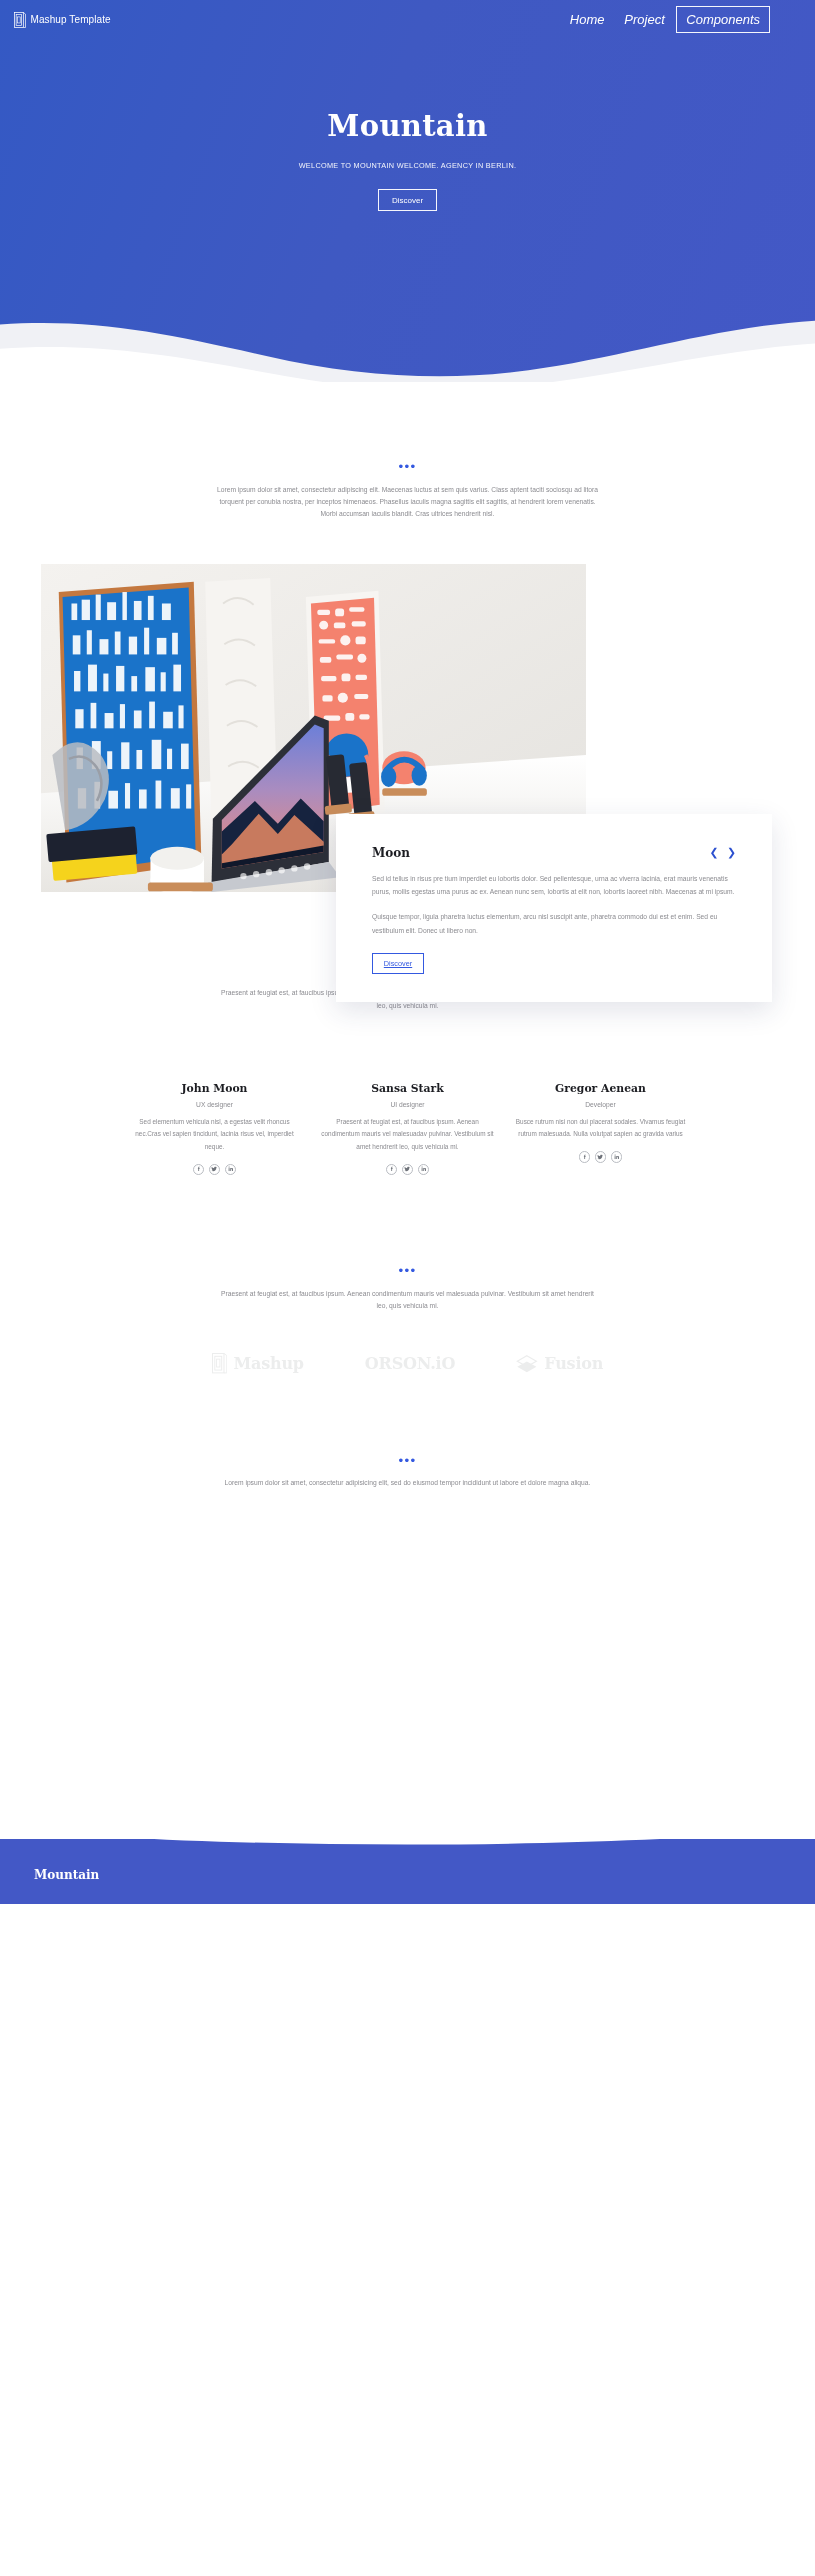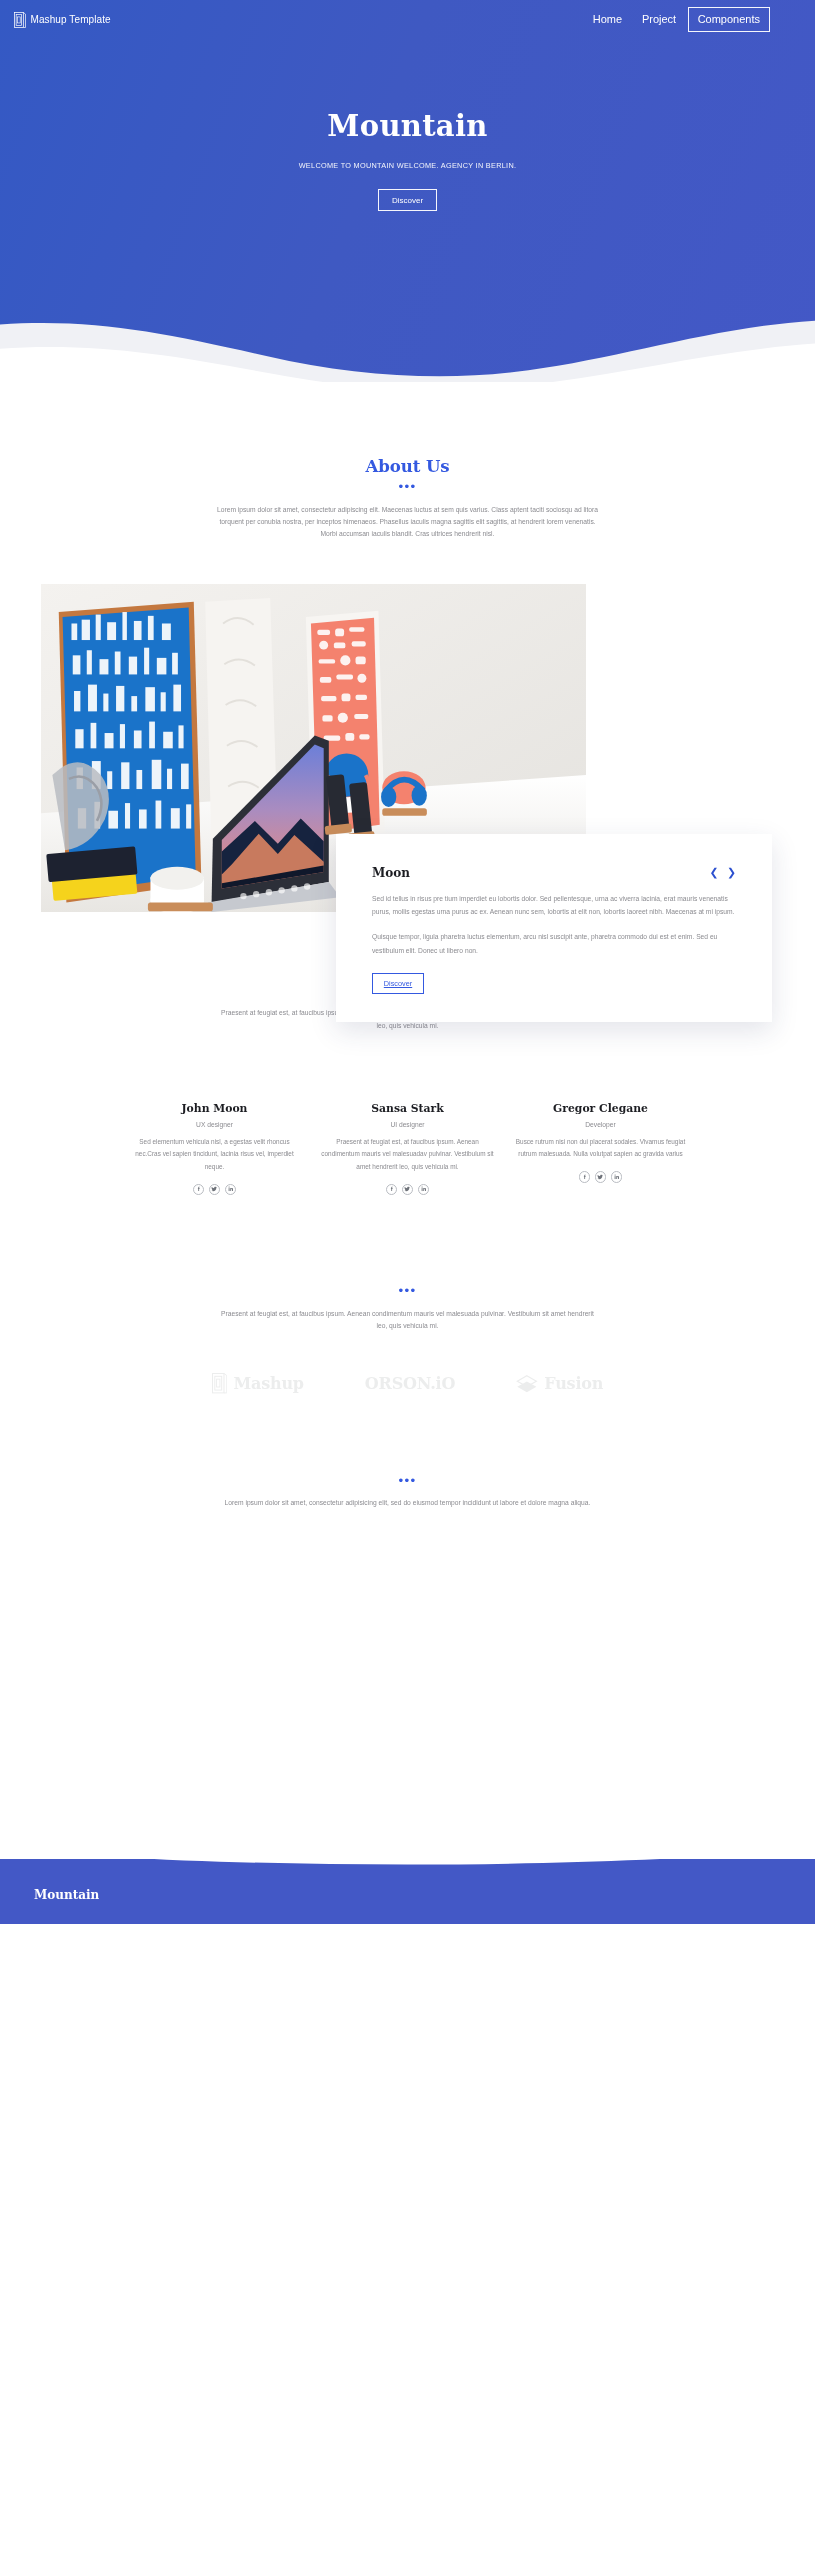--- a/index.html
+++ b/index.html
@@ -36,26 +36,27 @@
   .brand-name {
     color: #ffffff;
     font-size: 10px;
     letter-spacing: 0.1px;
     font-family: "Liberation Sans", sans-serif;
     font-weight: 400;
   }
   .nav-links { display: flex; align-items: center; gap: 3.2px; }
   .nav-link {
     color: #ffffff;
-    font-size: 11px;
+    font-size: 13px;
     text-decoration: none;
     padding: 5.7px 8.3px;
     display: inline-block;
     line-height: 1;
     white-space: nowrap;
+    font-style: italic;
   }
   .nav-link.boxed {
     border: 0.6px solid rgba(255,255,255,.95);
     padding: 5.7px 9px;
   }
 
   .hero-body {
     position: relative;
     z-index: 4;
     text-align: center;
@@ -350,21 +351,20 @@
   <div class="wave-wrap">
     <svg viewBox="0 0 1280 140" preserveAspectRatio="none">
       <path d="M0,48 C150,38 260,62 420,98 C560,130 700,138 830,120 C980,100 1120,52 1280,42 L1280,140 L0,140 Z" fill="#f0f1f5"></path>
       <path d="M0,86 C150,76 270,96 430,126 C570,152 700,158 840,142 C990,124 1130,88 1280,78 L1280,140 L0,140 Z" fill="#ffffff"></path>
     </svg>
   </div>
 </header>
 
 <section class="section about">
   <div class="sec-head">
-    <h2 class="sec-title">About Us</h2>
     <div class="sec-dots">•••</div>
     <p class="sec-text">Lorem ipsum dolor sit amet, consectetur adipiscing elit. Maecenas luctus at sem quis varius. Class aptent taciti sociosqu ad litora torquent per conubia nostra, per inceptos himenaeos. Phasellus iaculis magna sagittis elit sagittis, at hendrerit lorem venenatis. Morbi accumsan iaculis blandit. Cras ultrices hendrerit nisl.</p>
   </div>
 </section>
 
 <section class="section showcase">
 
   <div class="showcase-photo">
     <svg viewBox="0 0 856 515" preserveAspectRatio="xMidYMid slice">
       <defs>
@@ -600,21 +600,21 @@
           <svg width="5.7" height="5.7" viewBox="0 0 9 9" fill="#6e7279">
               <rect x="1" y="3.3" width="1.5" height="4.7"></rect>
               <circle cx="1.75" cy="1.6" r=".95"></circle>
               <path d="M3.6 3.3h1.4v.65c.2-.35.65-.7 1.35-.7 1.1 0 1.65.7 1.65 2V8H6.45V5.55c0-.6-.2-1-.75-1s-.75.37-.75.98V8H3.6V3.3z"></path>
             </svg>
         </span>
       </div>
     </div>
 
     <div class="member">
-      <div class="member-name">Gregor Clegane</div>
+      <div class="member-name">Gregor Aenean</div>
       <div class="member-role">Developer</div>
       <div class="member-bio">Busce rutrum nisi non dui placerat sodales. Vivamus feugiat rutrum malesuada. Nulla volutpat sapien ac gravida varius</div>
       <div class="socials">
         <span class="social">
           <svg width="5.7" height="5.7" viewBox="0 0 9 9" fill="#6e7279">
               <path d="M5.9 3.1h-1V2.5c0-.3.1-.4.4-.4h.6V1h-.9C3.9 1 3.6 1.6 3.6 2.4v.7H3v1.2h.6V8h1.3V4.3h.9l.1-1.2z"></path>
             </svg>
         </span>
         <span class="social">
           <svg width="6.4" height="5.7" viewBox="0 0 10 9" fill="#6e7279">

